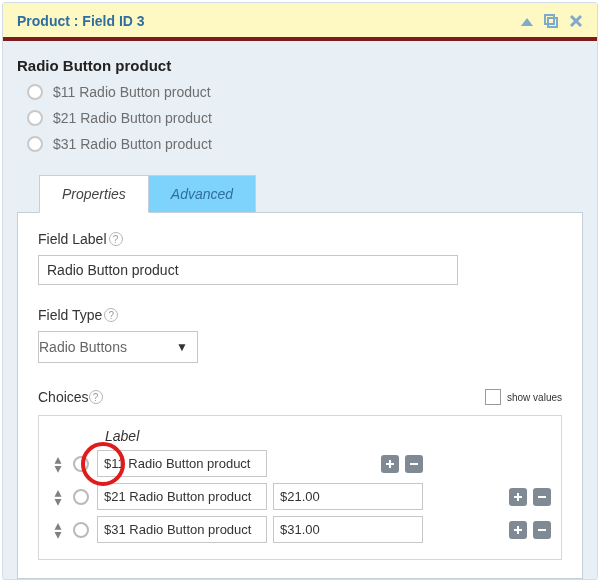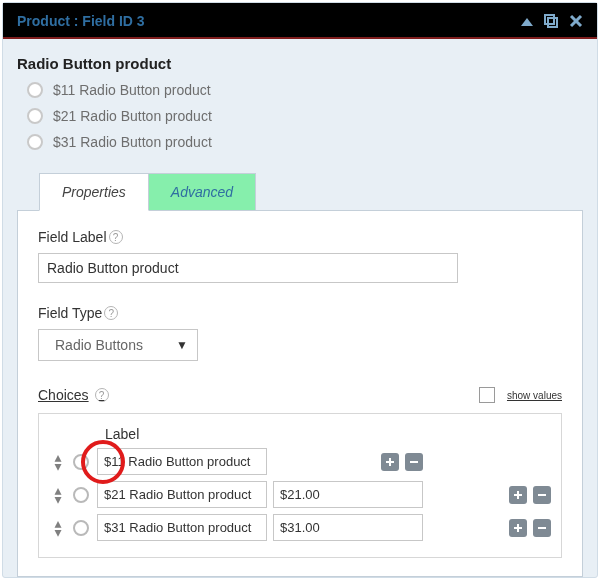--- a/index.html
+++ b/index.html
@@ -14,22 +14,22 @@
     background: #e8eff5;
     border: 1px solid #d0dce6;
     border-radius: 3px;
     margin: 2px;
     width: 596px;
   }
   .panel-header {
     display: flex;
     align-items: center;
     padding: 10px 14px 8px 14px;
-    background: #000000;
-    border-bottom: 2px solid #7f1d1d;
+    background: #fef9c3;
+    border-bottom: 4px solid #7f1d1d;
   }
   .panel-title {
     color: #2f6ea1;
     font-weight: 600;
     font-size: 14px;
     flex: 1 1 auto;
   }
   .panel-actions {
     display: flex;
     align-items: center;
@@ -66,21 +66,21 @@
     display: flex;
     margin-top: 22px;
     position: relative;
     bottom: -1px;
     margin-left: 22px;
     font-style: italic;
   }
   .tab {
     padding: 10px 22px;
     border: 1px solid #c4cfd9;
-    background: #86efac;
+    background: #7dd3fc;
     color: #2f6ea1;
     font-size: 14px;
     cursor: pointer;
   }
   .tab.active {
     background: #fff;
     color: #444;
     border-bottom: 1px solid #fff;
   }
   .tab + .tab { border-left: none; }
@@ -111,41 +111,39 @@
   .text-input {
     width: 420px;
     border: 1px solid #c7c7c7;
     padding: 6px 8px;
     font-size: 14px;
     color: #333;
   }
   .select {
     width: 160px;
     border: 1px solid #c7c7c7;
-    padding: 7px 16px;
+    padding: 7px 0;
     font-size: 14px;
     color: #666;
     appearance: none;
     background: #fff;
     position: relative;
   }
   .select-wrap { position: relative; display: inline-block; }
   .select-caret {
     position: absolute; right: 10px; top: 50%;
     transform: translateY(-50%);
     color: #333; pointer-events: none;
     font-size: 12px;
   }
   .gap { height: 22px; }
   .choices-head {
     display: flex;
     align-items: center;
-    gap: 6px;
     margin-top: 4px;
-    text-decoration: underline;
   }
   .choices-head .spacer { flex: 1 1 auto; }
   .checkbox-box {
     width: 16px; height: 16px;
     border: 1px solid #9a9a9a;
     background: #fff;
   }
   .show-values-label { color: #333; font-size: 10px; margin-left: 6px; }
   .choices-card {
     border: 1px solid #d7d7d7;
@@ -153,20 +151,21 @@
     padding: 8px 10px 10px 10px;
     position: relative;
   }
   .choices-cols {
     display: grid;
     grid-template-columns: 34px 22px 170px 150px 18px 1fr;
     gap: 0;
     align-items: center;
     color: #333;
     margin: 4px 0 6px 0;
+    font-style: italic;
   }
   .col-label { grid-column: 3; }
   .col-price { grid-column: 4; padding-left: 8px; }
   .choice-row {
     display: grid;
     grid-template-columns: 18px 18px 170px 150px 1fr;
     gap: 6px;
     align-items: center;
     margin: 6px 0;
   }

